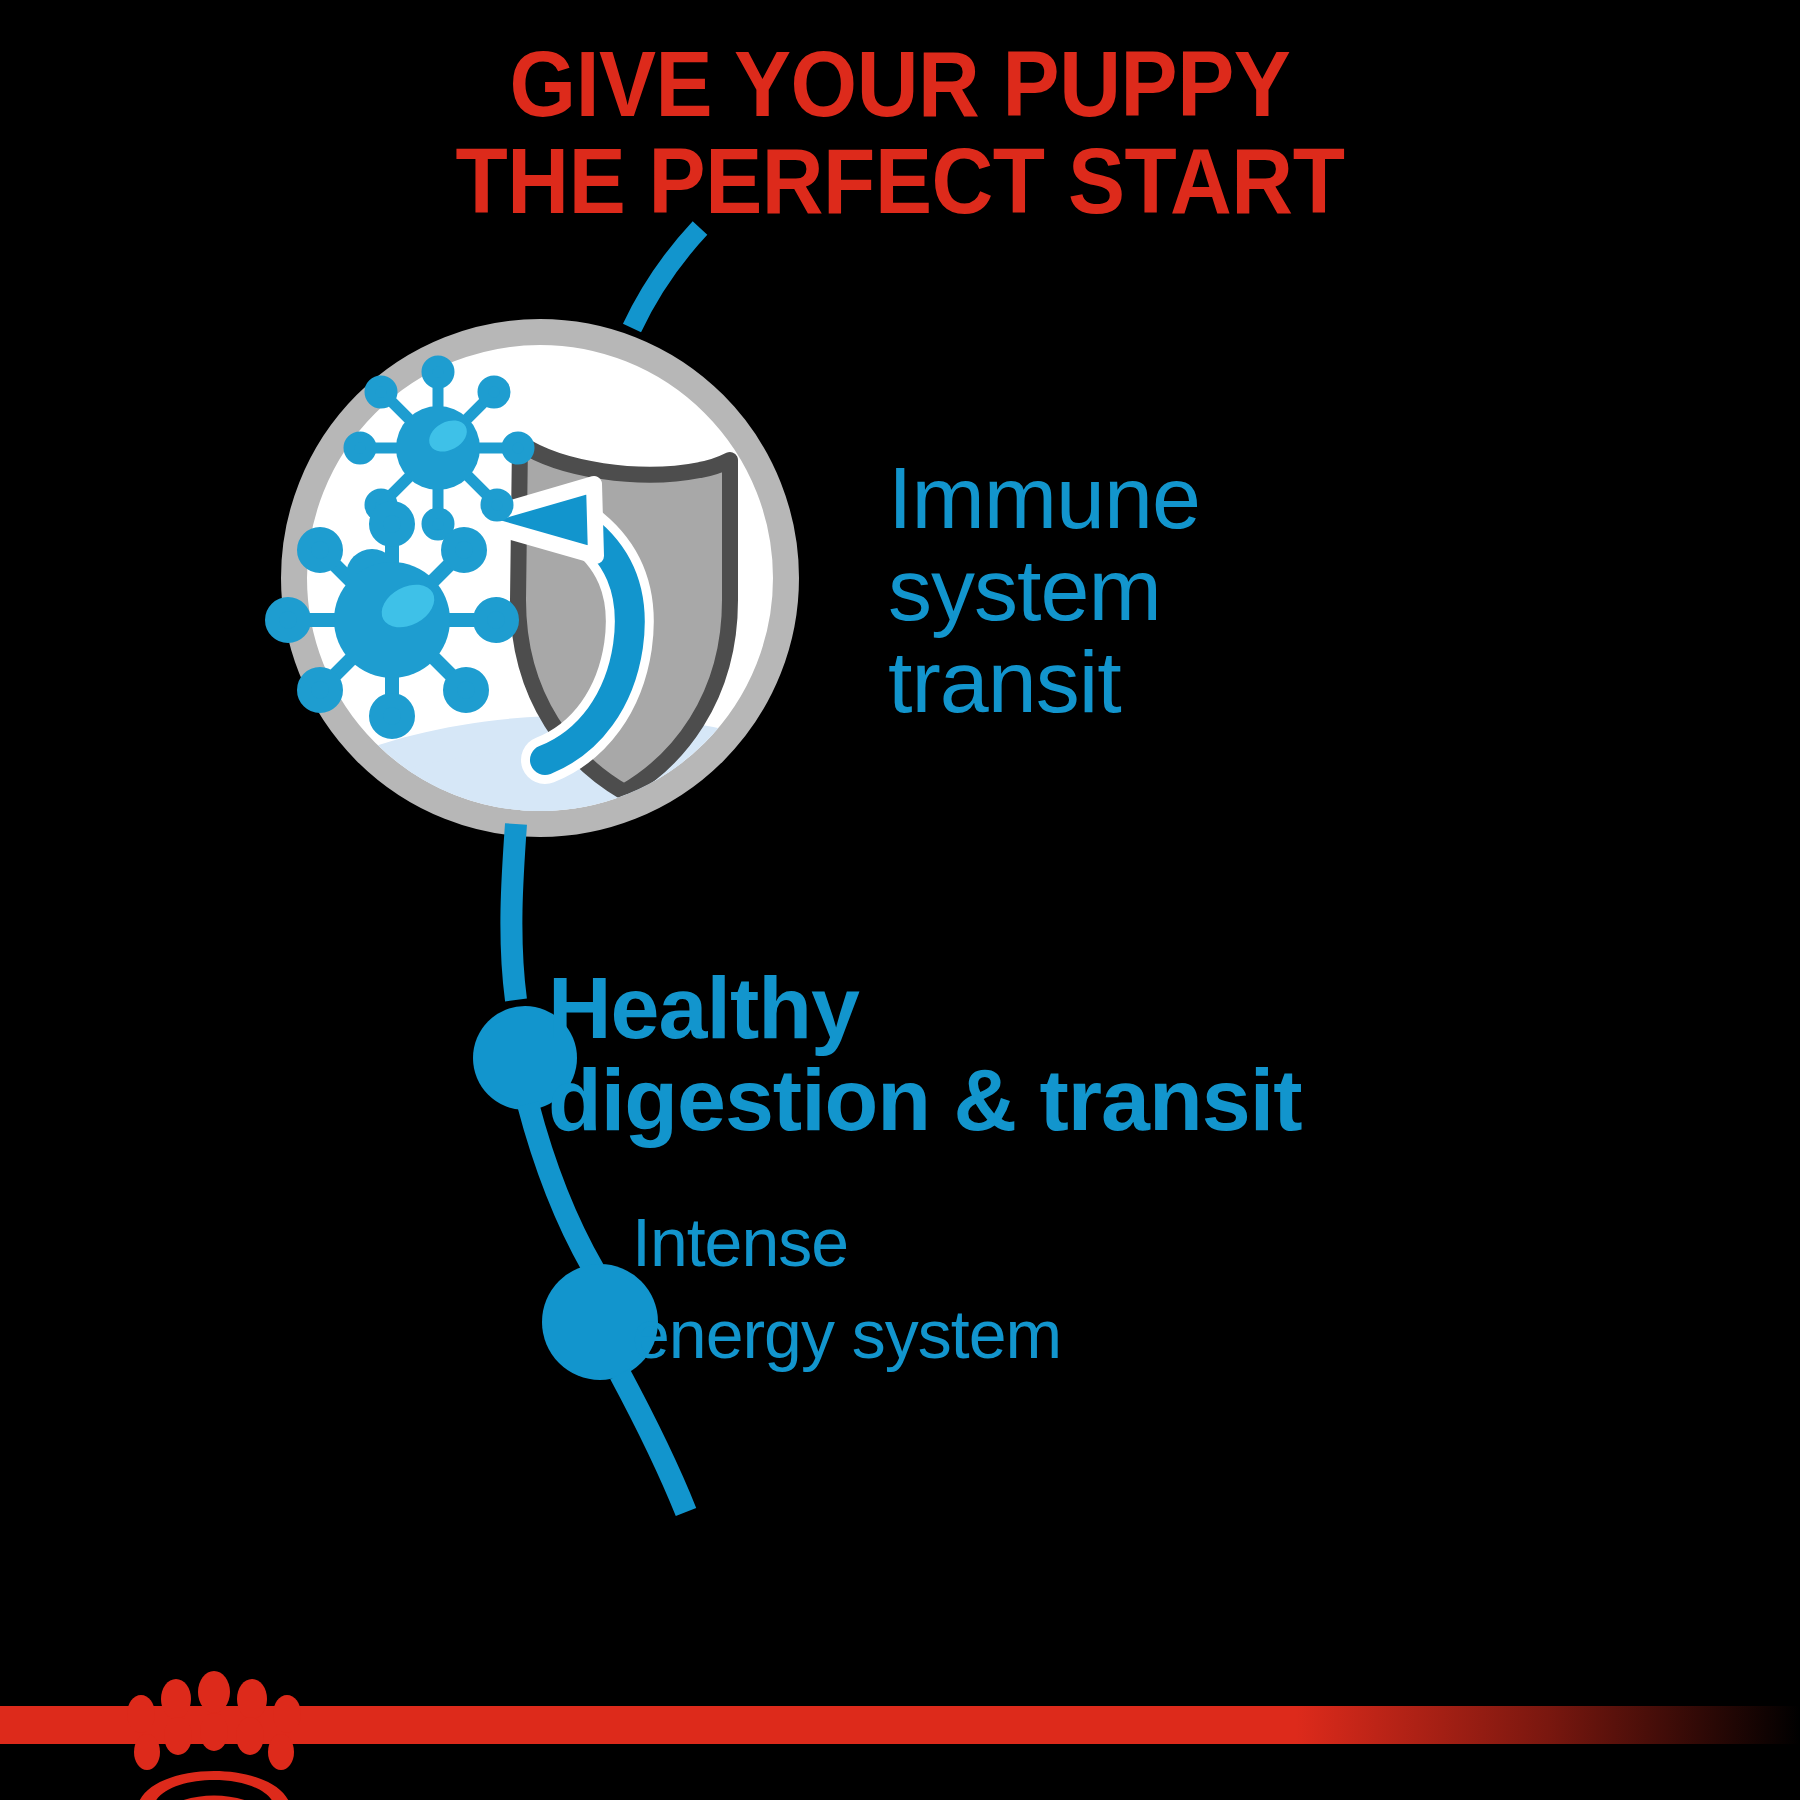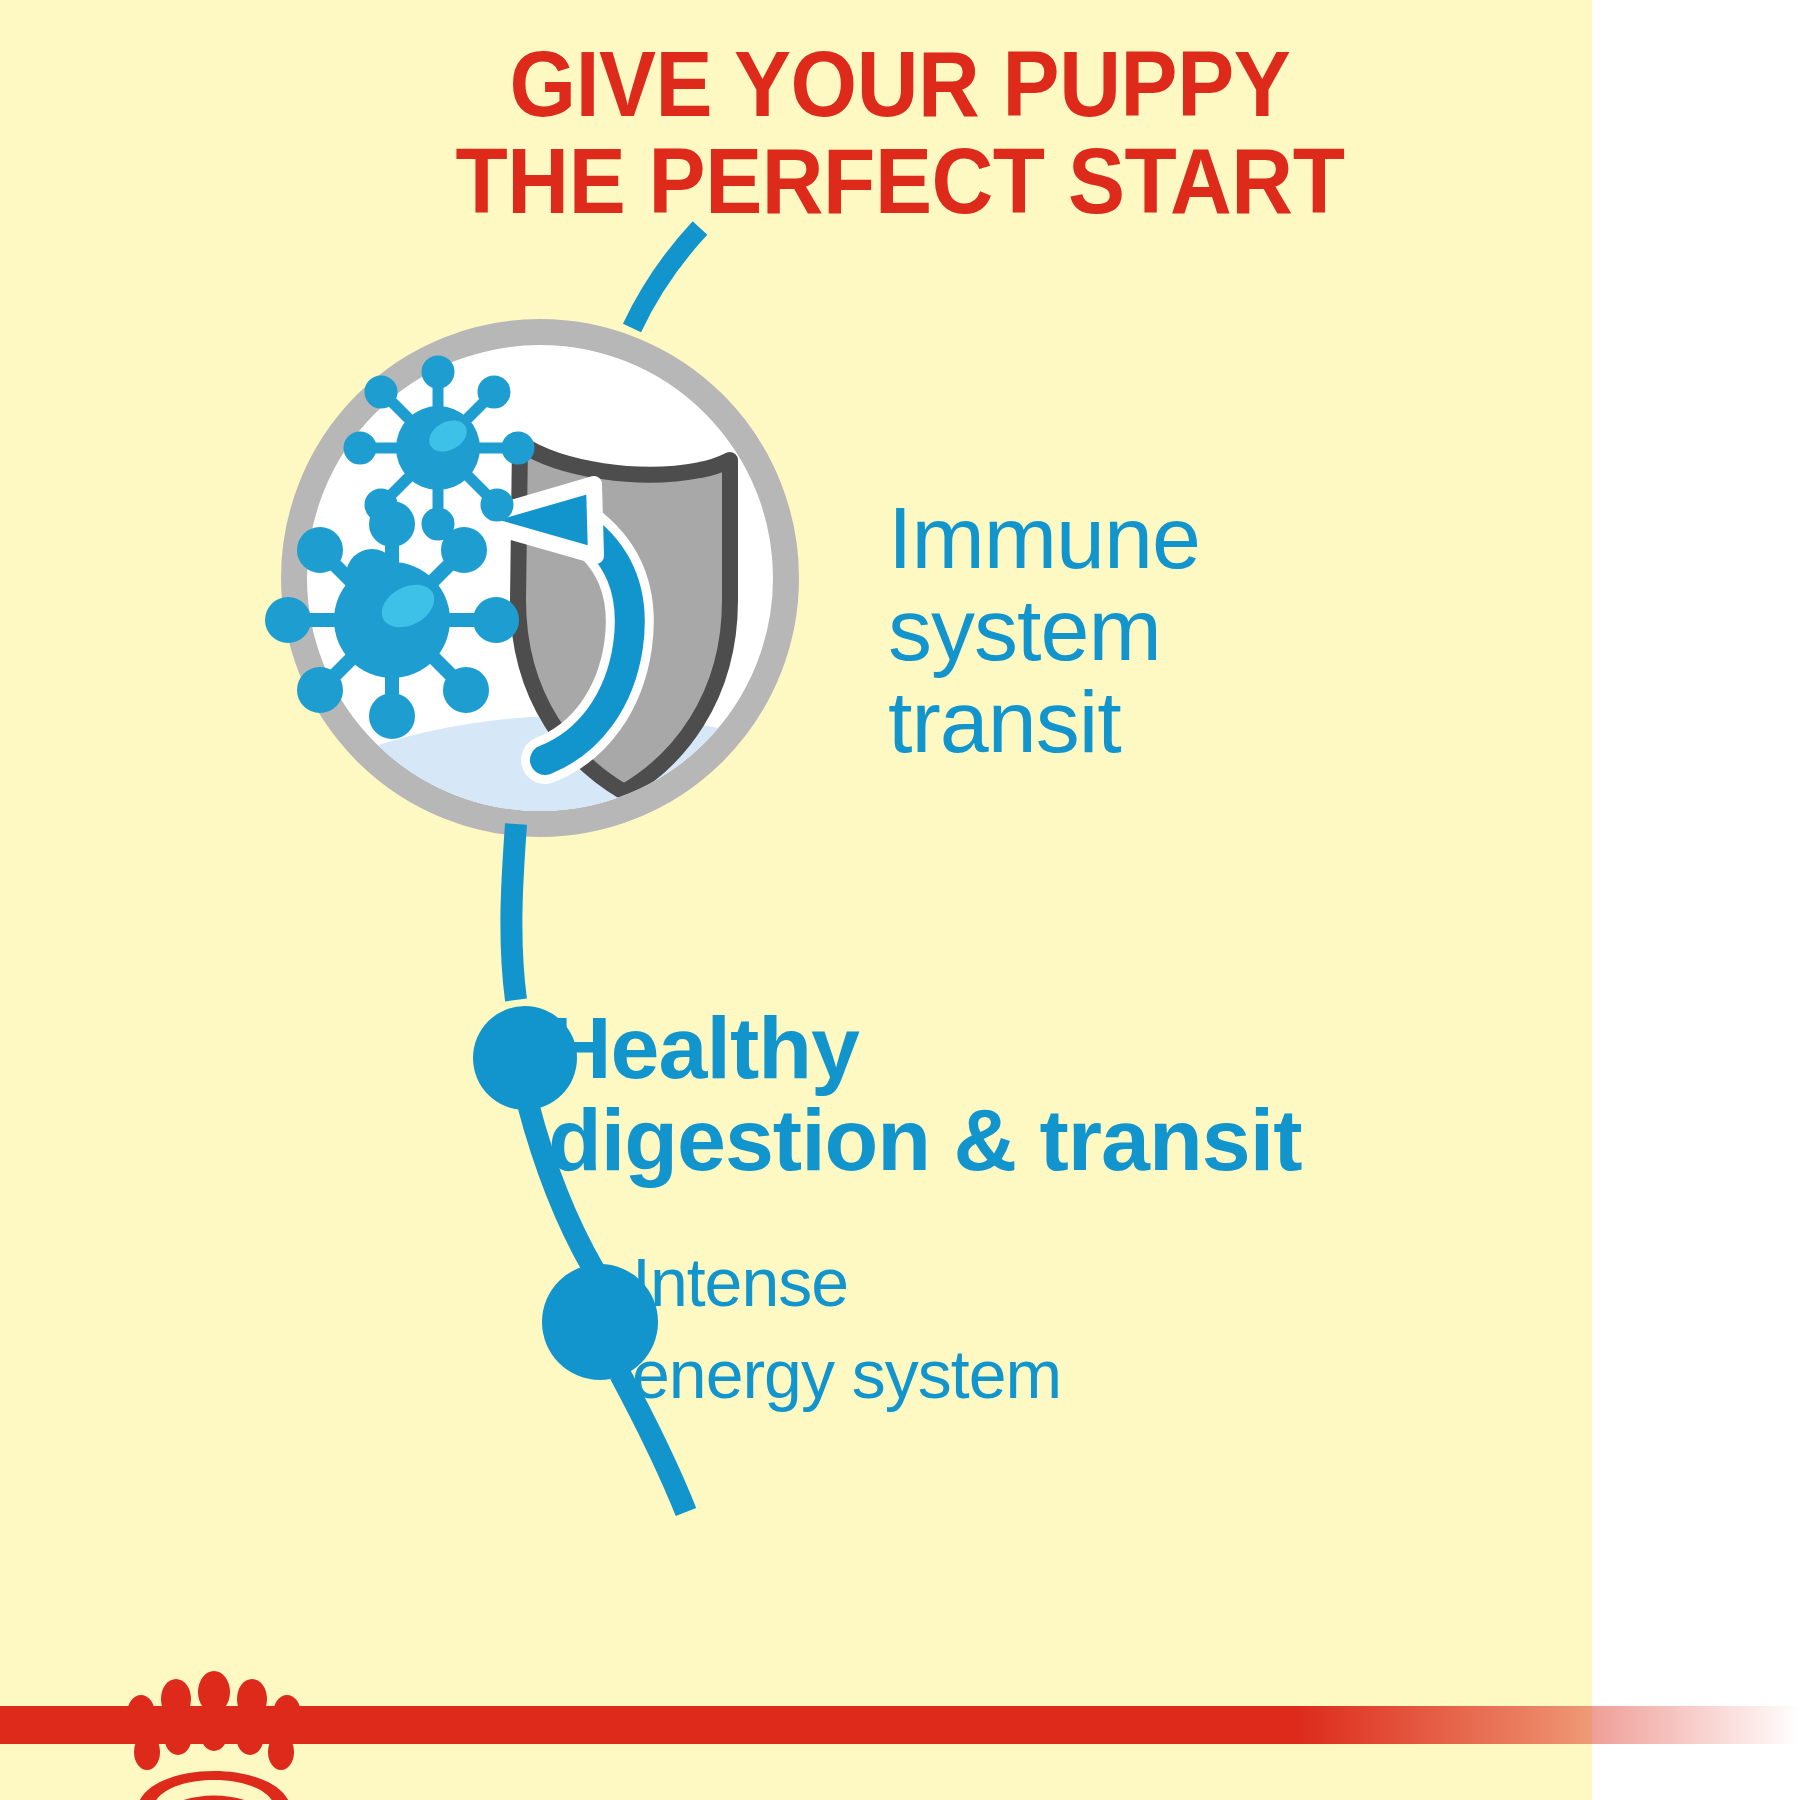--- a/index.html
+++ b/index.html
@@ -12,23 +12,23 @@
     height: 1800px;
     position: relative;
     overflow: hidden;
     font-family: "Liberation Sans", sans-serif;
     -webkit-font-smoothing: antialiased;
   }
 
   #stage {
     position: absolute;
     inset: 0;
-    width: 1592px;
+    width: 1800px;
     height: 1800px;
-    background: #fef9c3;
+    background: #000000;
   }
 
   
   #headline {
     position: absolute;
     left: 0;
     top: 36px;
     width: 1800px;
     text-align: center;
     color: #DD2A1B;
@@ -54,21 +54,20 @@
   }
 
   
   .benefit-label {
     position: absolute;
     color: #1295CD;
     font-family: "Liberation Sans", sans-serif;
     font-weight: 400;
     letter-spacing: -1px;
     user-select: none;
-    margin-top: 40px;
   }
   .benefit-label .bl-line { display: block; white-space: nowrap; }
 
   #label-immune {
     left: 888px;
     top: 452px;
     font-size: 88px;
     line-height: 92px;
     text-align: left;
   }

